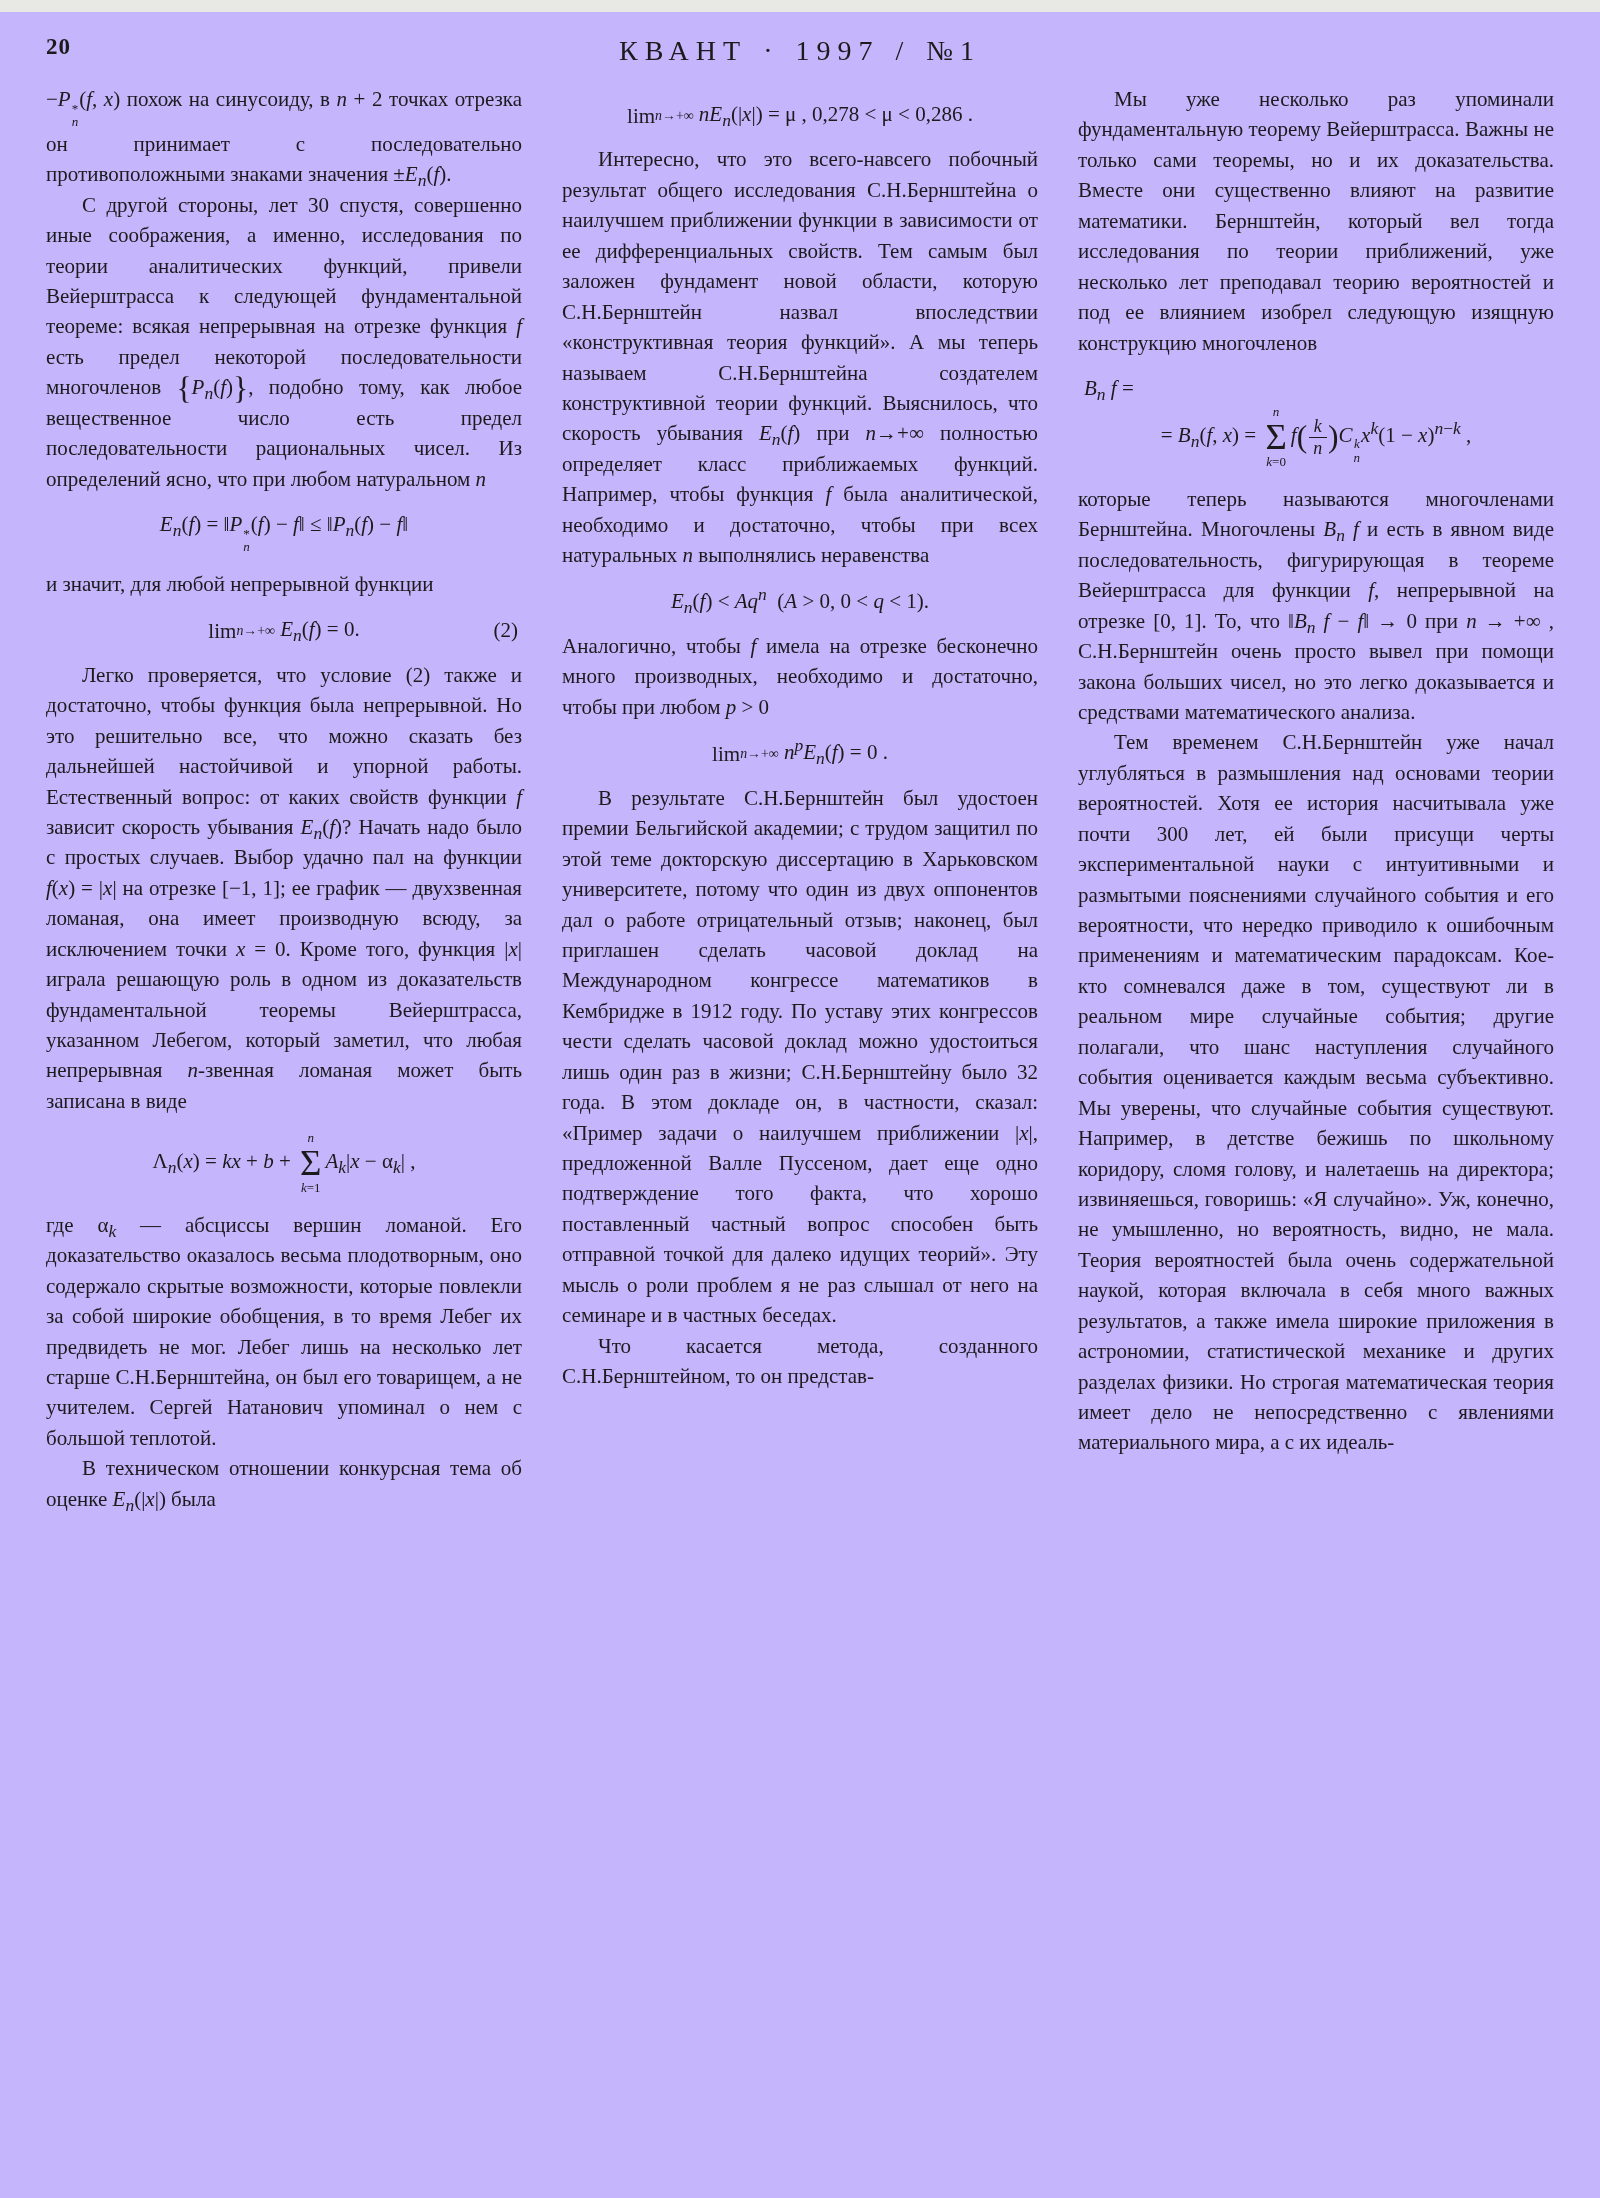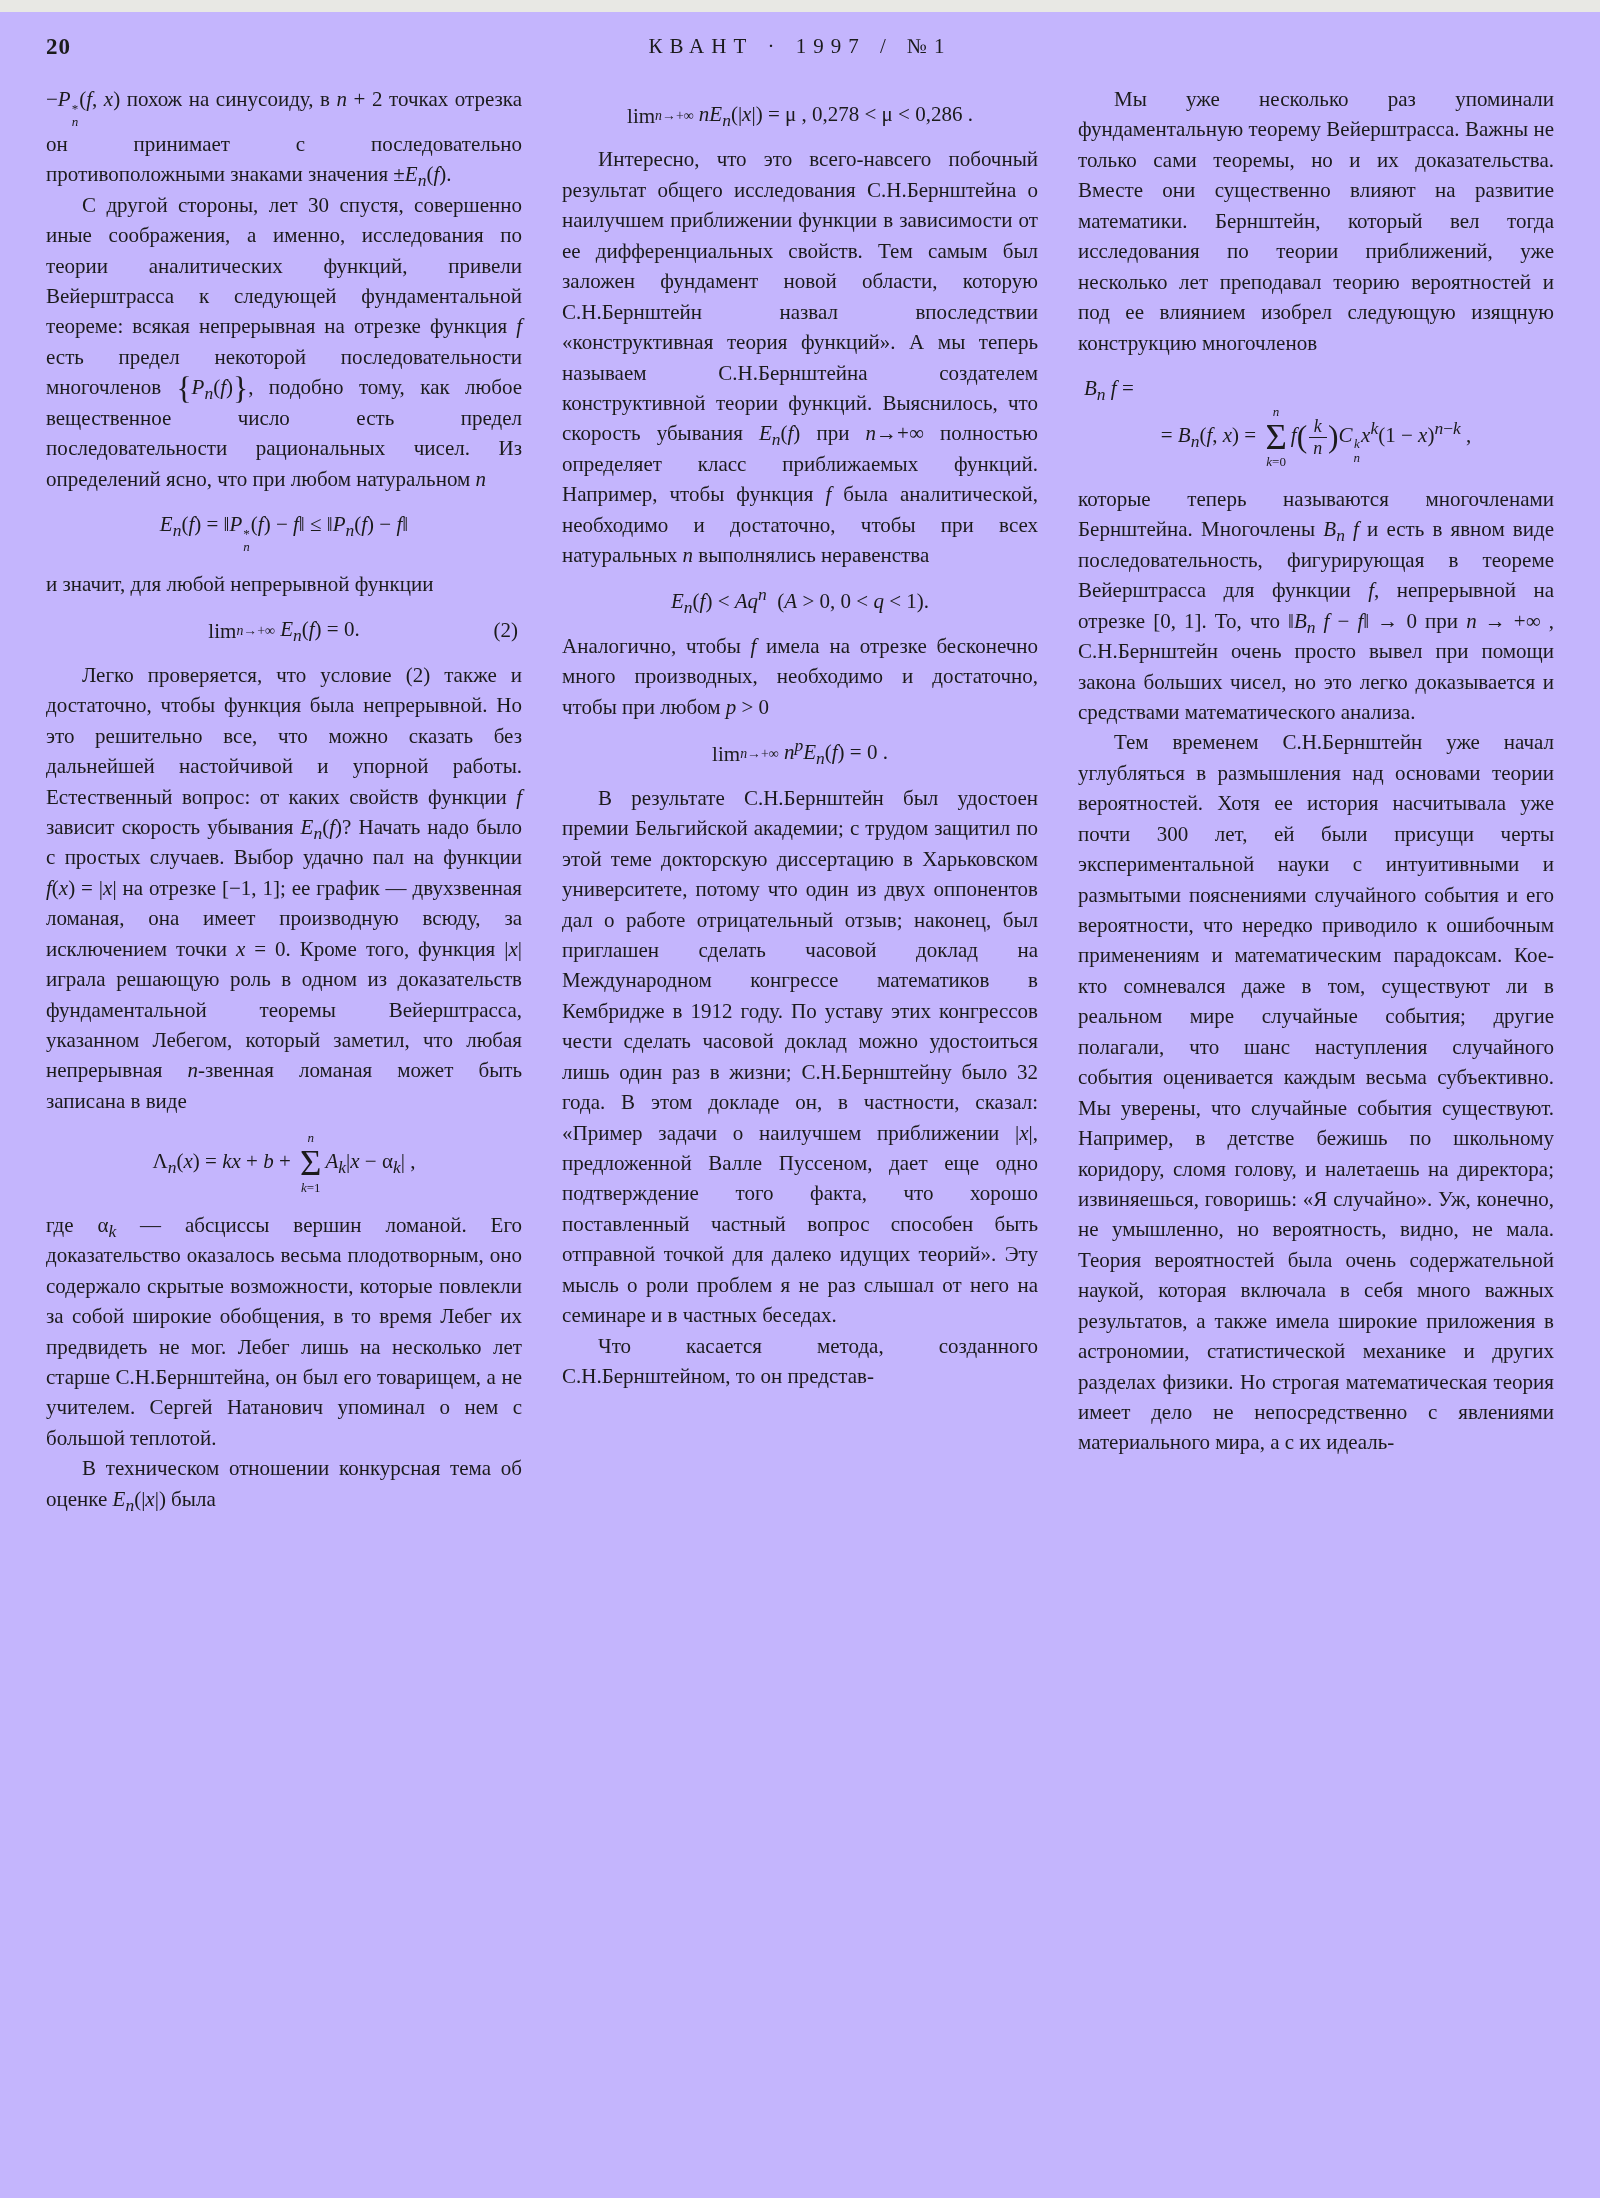--- a/index.html
+++ b/index.html
@@ -27,21 +27,21 @@
     top: 2px;
     font-weight: bold;
     font-size: 23px;
     letter-spacing: 1px;
   }
   .journal-title {
     position: absolute;
     left: 0; right: 0;
     top: 3px;
     text-align: center;
-    font-size: 21px;
+    font-size: 28px;
     letter-spacing: 7px;
     word-spacing: 2px;
   }
   .columns {
     display: flex;
     gap: 40px;
   }
   .col {
     flex: 1 1 0;
     text-align: justify;

